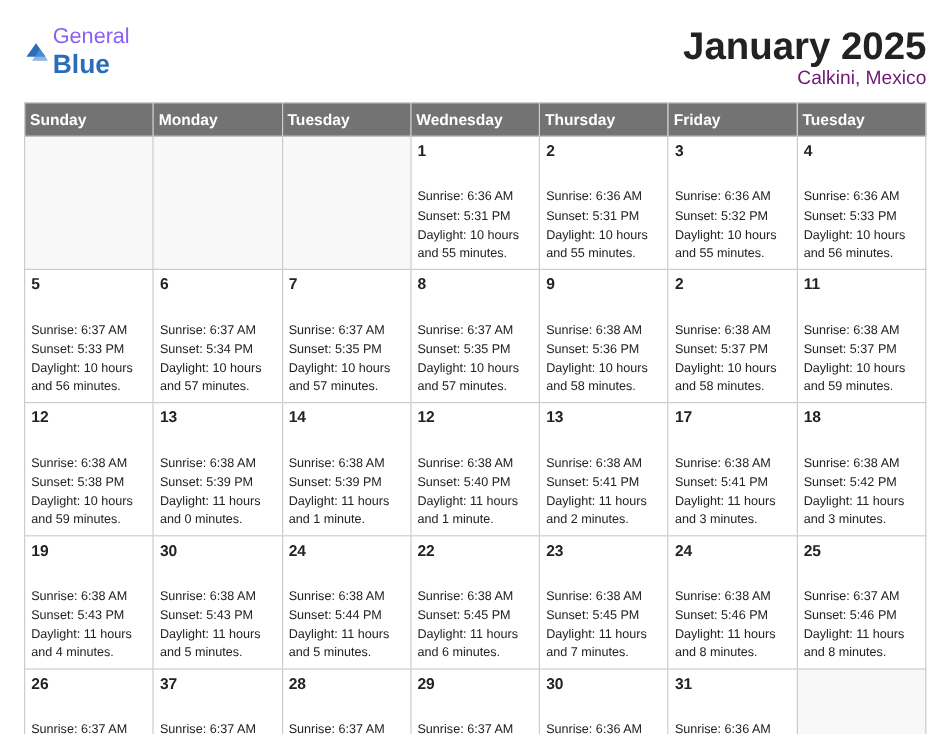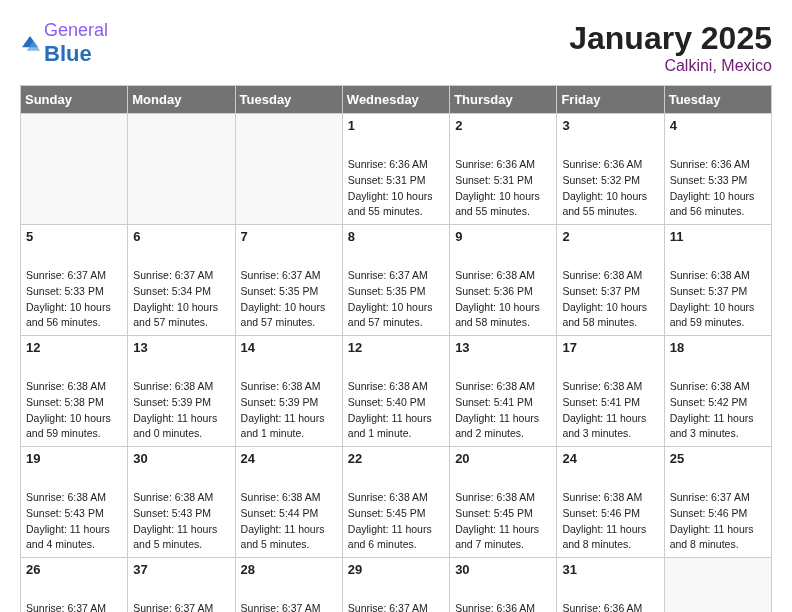--- a/index.html
+++ b/index.html
@@ -270,21 +270,21 @@
 and 5 minutes.</div>
         </td>
         <td>
           <div class="day-number">22</div>
           <div class="day-info" style="white-space: pre-line;">Sunrise: 6:38 AM
 Sunset: 5:45 PM
 Daylight: 11 hours
 and 6 minutes.</div>
         </td>
         <td>
-          <div class="day-number">20</div>
+          <div class="day-number">23</div>
           <div class="day-info" style="white-space: pre-line;">Sunrise: 6:38 AM
 Sunset: 5:45 PM
 Daylight: 11 hours
 and 7 minutes.</div>
         </td>
         <td>
           <div class="day-number">24</div>
           <div class="day-info" style="white-space: pre-line;">Sunrise: 6:38 AM
 Sunset: 5:46 PM
 Daylight: 11 hours

